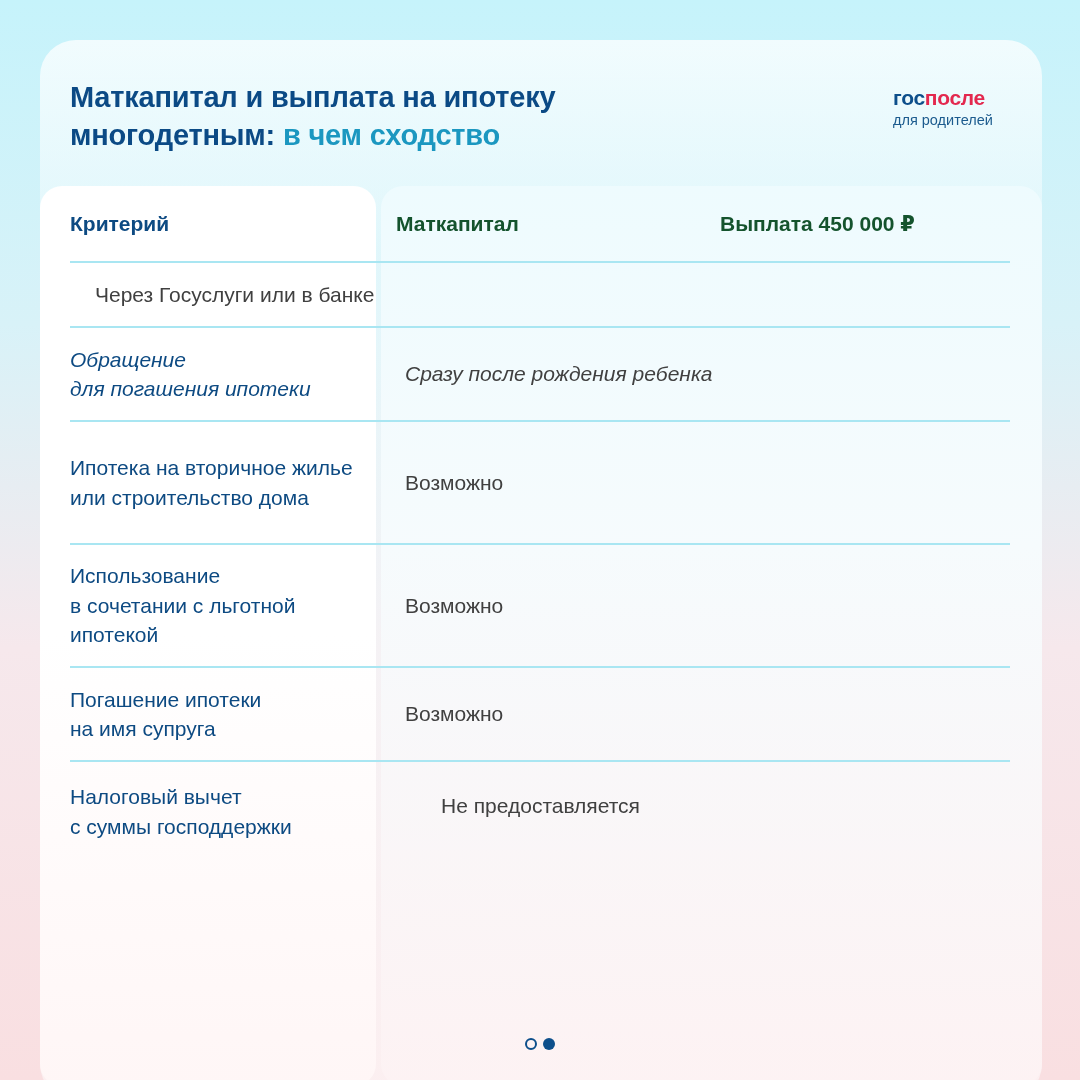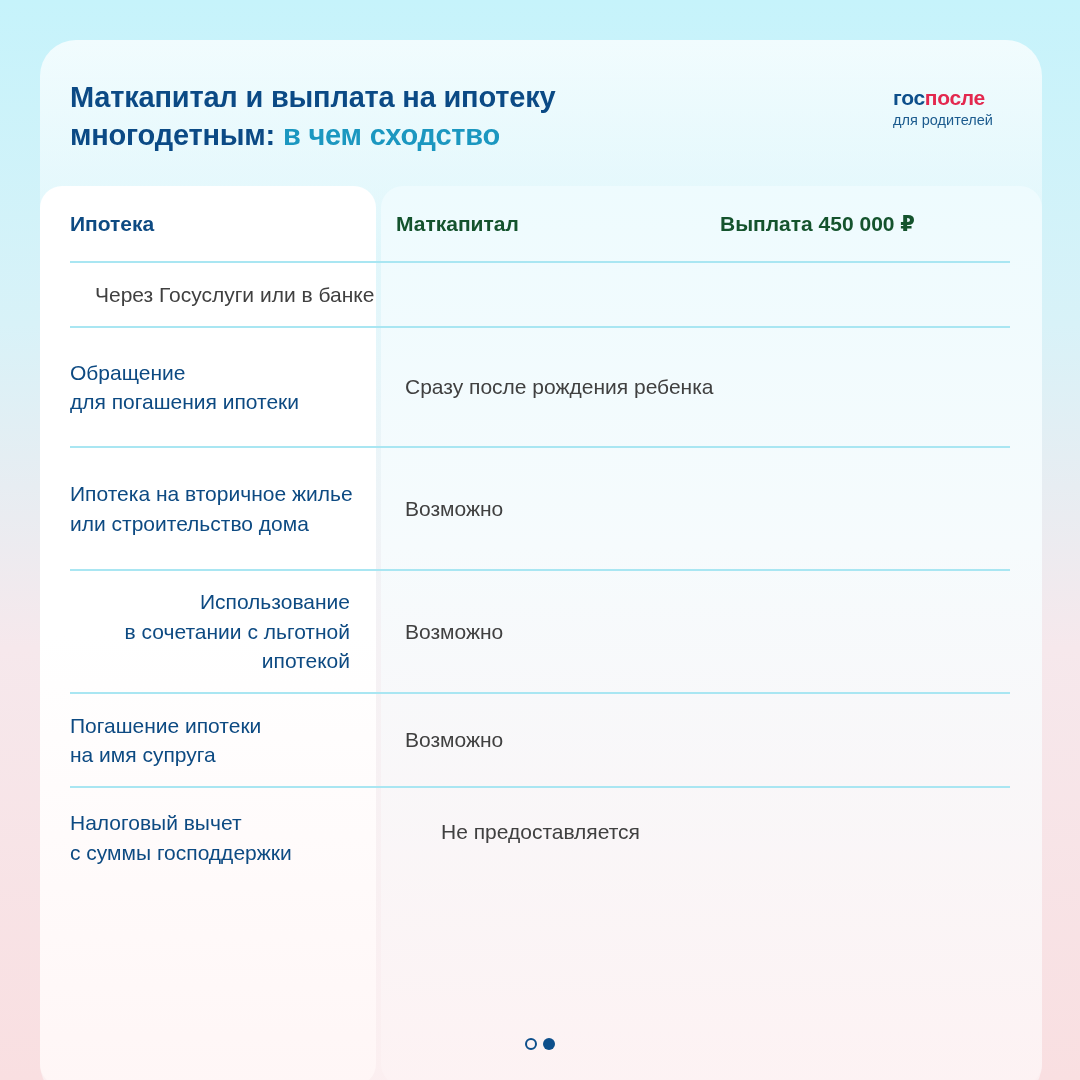--- a/index.html
+++ b/index.html
@@ -65,42 +65,42 @@
     <span class="gos">гос</span><span class="uslugi">после</span>
   </div>
   <div class="sub">для родителей</div>
 </div>
 
 <div class="left-card"></div>
 <div class="right-card"></div>
 
 <div class="table">
   <div class="row header-row">
-    <div class="cell-crit">Ипотека</div>
+    <div class="cell-crit">Критерий</div>
     <div class="hdr" style="left:326px;">Маткапитал</div>
     <div class="hdr" style="left:650px;">Выплата 450 000 ₽</div>
   </div>
 
   <div class="row" style="height:65px;">
     <div class="cell-val">Через Госуслуги или в банке</div>
   </div>
 
-  <div class="row" style="height:120px;">
+  <div class="row" style="height:94px;font-style:italic;">
     <div class="cell-crit" style="white-space:pre-line;">Обращение
 для погашения ипотеки</div>
     <div class="cell-val">Сразу после рождения ребенка</div>
   </div>
 
   <div class="row" style="height:123px;">
     <div class="cell-crit" style="width:295px;">Ипотека на вторичное жилье или строительство дома</div>
     <div class="cell-val" style="padding-left:40px;">Возможно</div>
   </div>
 
   <div class="row" style="height:123px;">
-    <div class="cell-crit" style="white-space:pre-line; width:280px;text-align:right;">Использование
+    <div class="cell-crit" style="white-space:pre-line; width:280px;">Использование
 в сочетании с льготной ипотекой</div>
     <div class="cell-val" style="padding-left:55px;">Возможно</div>
   </div>
 
   <div class="row" style="height:94px;">
     <div class="cell-crit" style="white-space:pre-line;">Погашение ипотеки
 на имя супруга</div>
     <div class="cell-val">Возможно</div>
   </div>
 

